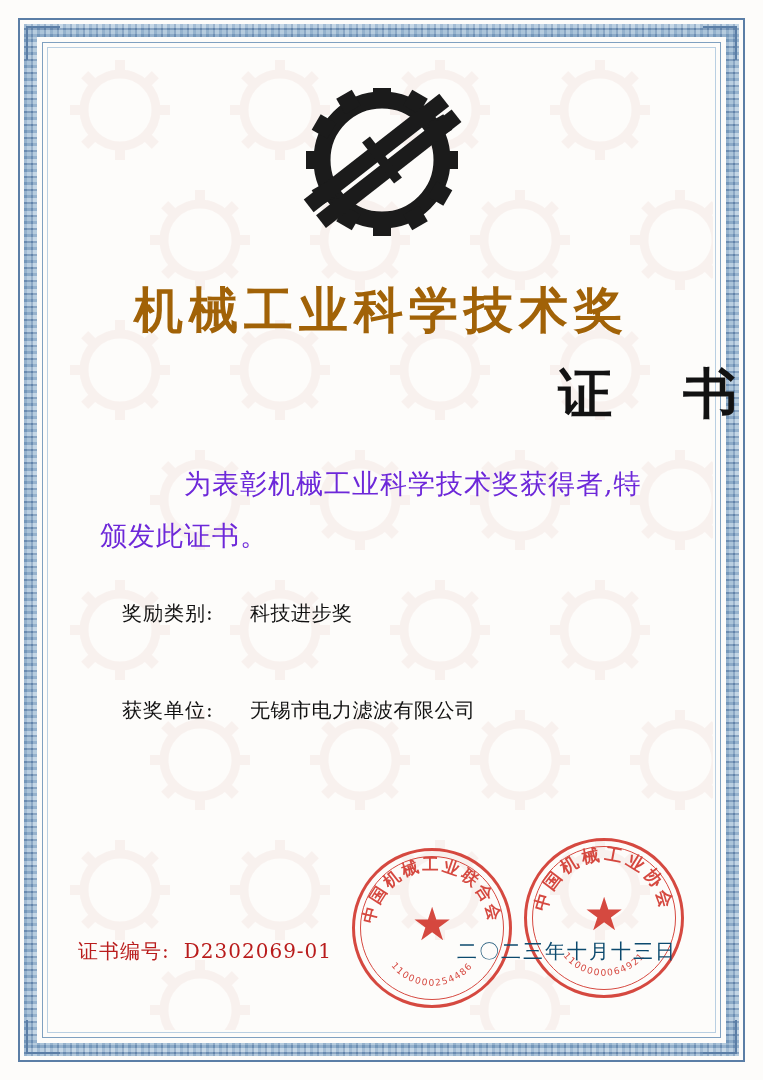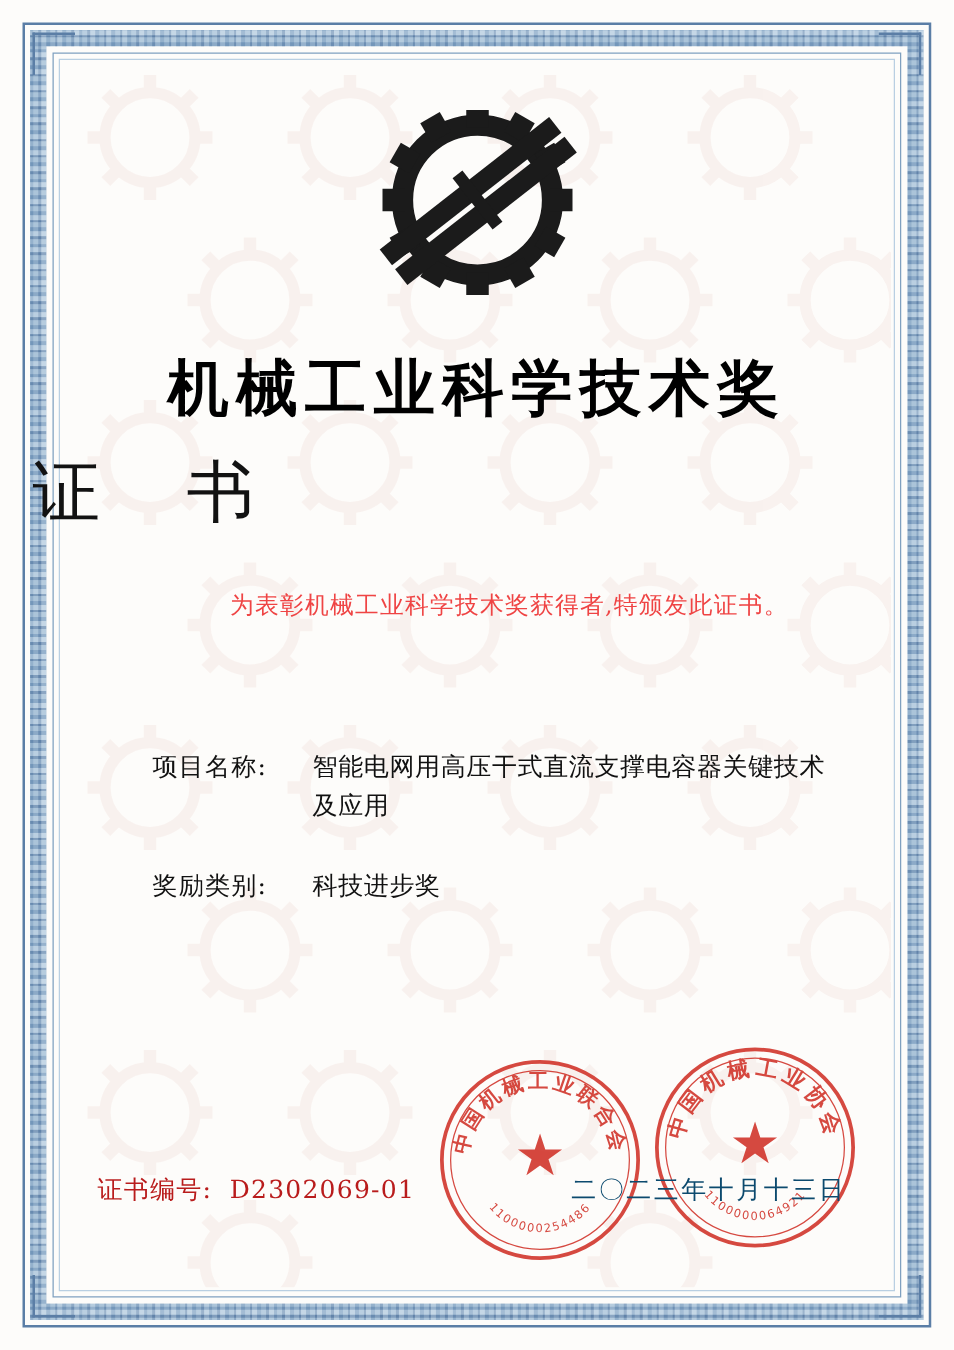--- a/index.html
+++ b/index.html
@@ -124,45 +124,45 @@
   
   .title-main {
     position: absolute;
     left: 0; right: 0;
     top: 278px;
     text-align: center;
     font-family: "DejaVu Serif", serif;
     font-size: 49px;
     font-weight: bold;
     letter-spacing: 6px;
-    color: #000000;
+    color: #a16207;
   }
   .title-sub {
     position: absolute;
     left: 0; right: 0;
     top: 358px;
-    text-align: left;
+    text-align: right;
     font-family: "DejaVu Serif", serif;
     font-size: 54px;
-    font-weight: normal;
+    font-weight: bold;
     letter-spacing: 26px;
     text-indent: 26px;
     color: #121212;
   }
 
   
   .citation {
     position: absolute;
     left: 100px;
     right: 96px;
     top: 458px;
     font-family: "DejaVu Serif", serif;
-    font-size: 19px;
+    font-size: 27px;
     line-height: 52px;
-    color: #ef4444;
+    color: #6d28d9;
     text-indent: 84px;
     letter-spacing: 1px;
   }
 
   
   .fields {
     position: absolute;
     left: 122px;
     right: 92px;
     top: 598px;
@@ -346,28 +346,28 @@
     </svg>
   </div>
 
   <div class="title-main">机械工业科学技术奖</div>
   <div class="title-sub">证 书</div>
 
   <div class="citation">为表彰机械工业科学技术奖获得者,特颁发此证书。</div>
 
   <div class="fields">
     <div class="field-row">
-      <div class="field-label">项目名称:</div>
-      <div class="field-value">智能电网用高压干式直流支撑电容器关键技术及应用</div>
-    </div>
-    <div class="field-row">
       <div class="field-label">奖励类别:</div>
       <div class="field-value">科技进步奖</div>
     </div>
     <div class="field-row">
+    </div>
+    <div class="field-row">
+      <div class="field-label">获奖单位:</div>
+      <div class="field-value">无锡市电力滤波有限公司</div>
     </div>
   </div>
 
   <div class="seal seal-1">
     <div class="ring-inner"></div>
     <svg class="arc-text" viewBox="0 0 160 160">
       <defs>
         <path id="arc1" d="M 20,80 A 60,60 0 0 1 140,80" fill="none"></path>
         <path id="arcb1" d="M 26,86 A 54,54 0 0 0 134,86" fill="none"></path>
       </defs>

